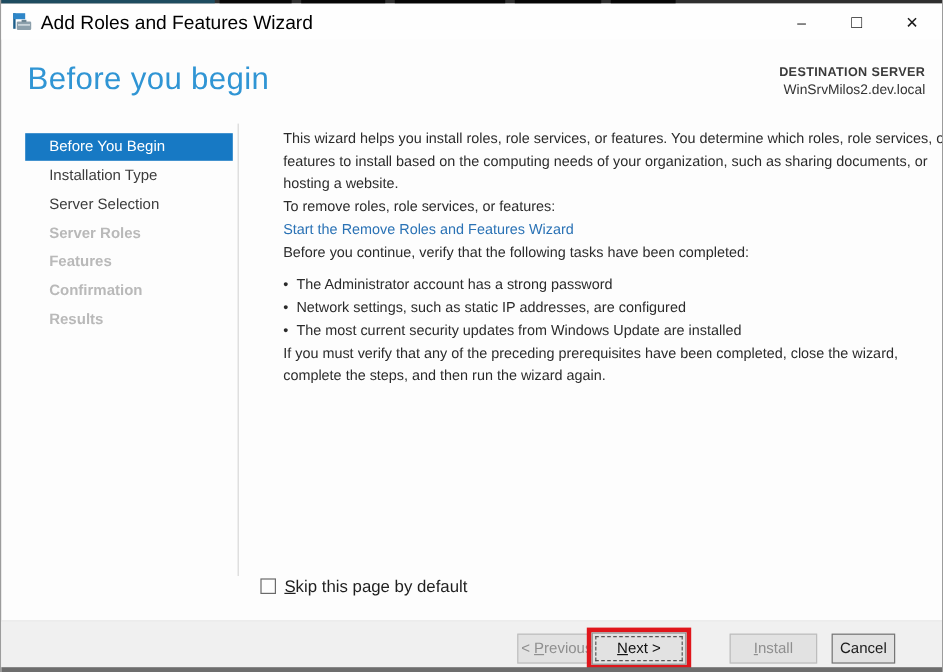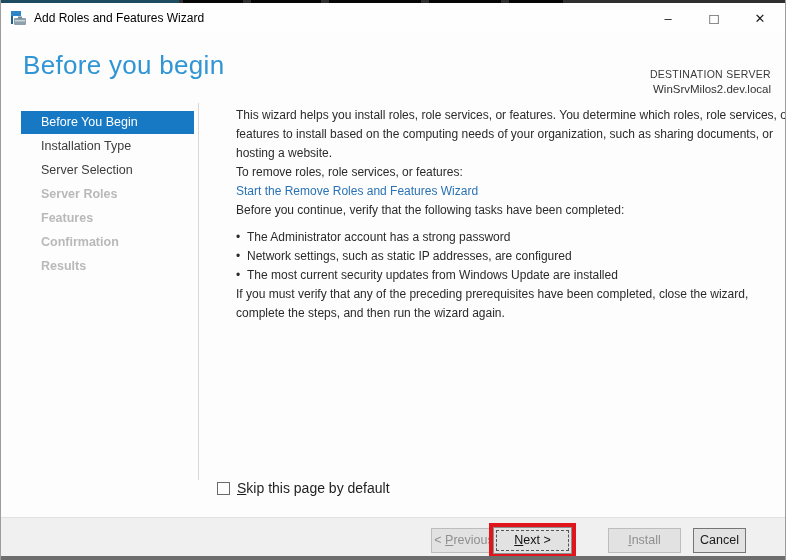--- a/index.html
+++ b/index.html
@@ -13,31 +13,31 @@
   
   .top-sliver{ position:absolute; left:0; top:0; width:100%; height:3px; background:#2f2f2f; }
   .top-sliver .teal{ position:absolute; left:0; top:0; width:178px; height:3px; background:#1d4b5f; }
   .top-sliver .blk{ position:absolute; top:0; height:3px; background:#060606; }
   .b1{ left:182px; width:60px; } .b2{ left:250px; width:70px; } .b3{ left:328px; width:92px; }
   .b4{ left:428px; width:72px; } .b5{ left:508px; width:54px; }
 
   
   .titlebar{ position:absolute; left:0; top:3px; width:100%; height:30px; background:#fefefe; }
   .title-icon{ position:absolute; left:9px; top:7px; width:17px; height:17px; }
-  .title-text{ position:absolute; left:33px; top:8px; font-size:12px; color:#000; }
+  .title-text{ position:absolute; left:33px; top:8px; font-size:16px; color:#000; }
   .win-controls{ position:absolute; right:2px; top:0; height:30px; display:flex; }
   .win-btn{ width:46px; height:30px; display:flex; align-items:center; justify-content:center;
             font-size:13px; color:#1a1a1a; cursor:default; }
   .win-btn.max{ font-size:15px; }
 
   
   .page-title{ position:absolute; left:22px; top:50px; font-size:26px; font-weight:300;
                color:#3095d4; letter-spacing:0.3px; }
   .dest{ position:absolute; right:14px; top:53px; text-align:right; line-height:15px; }
-  .dest-label{ font-size:10.5px; font-weight:normal; color:#3a3a3a; letter-spacing:0.3px;margin-top:14px; }
+  .dest-label{ font-size:10.5px; font-weight:bold; color:#3a3a3a; letter-spacing:0.3px; }
   .dest-server{ font-size:11.5px; color:#333; }
 
   
   .sidebar{ position:absolute; left:20px; top:111px; width:173px; }
   .nav-item{ height:24px; line-height:24px; padding-left:20px; font-size:12.5px; color:#3c3c3c; cursor:default; }
   .nav-item.selected{ height:23px; line-height:23px; background:#1779c4; color:#fff; }
   .nav-item.disabled{ color:#b9b9b9;font-weight:bold; }
   .v-sep{ position:absolute; left:197px; top:103px; width:1px; height:377px; background:#d8d8d8; }
 
   

